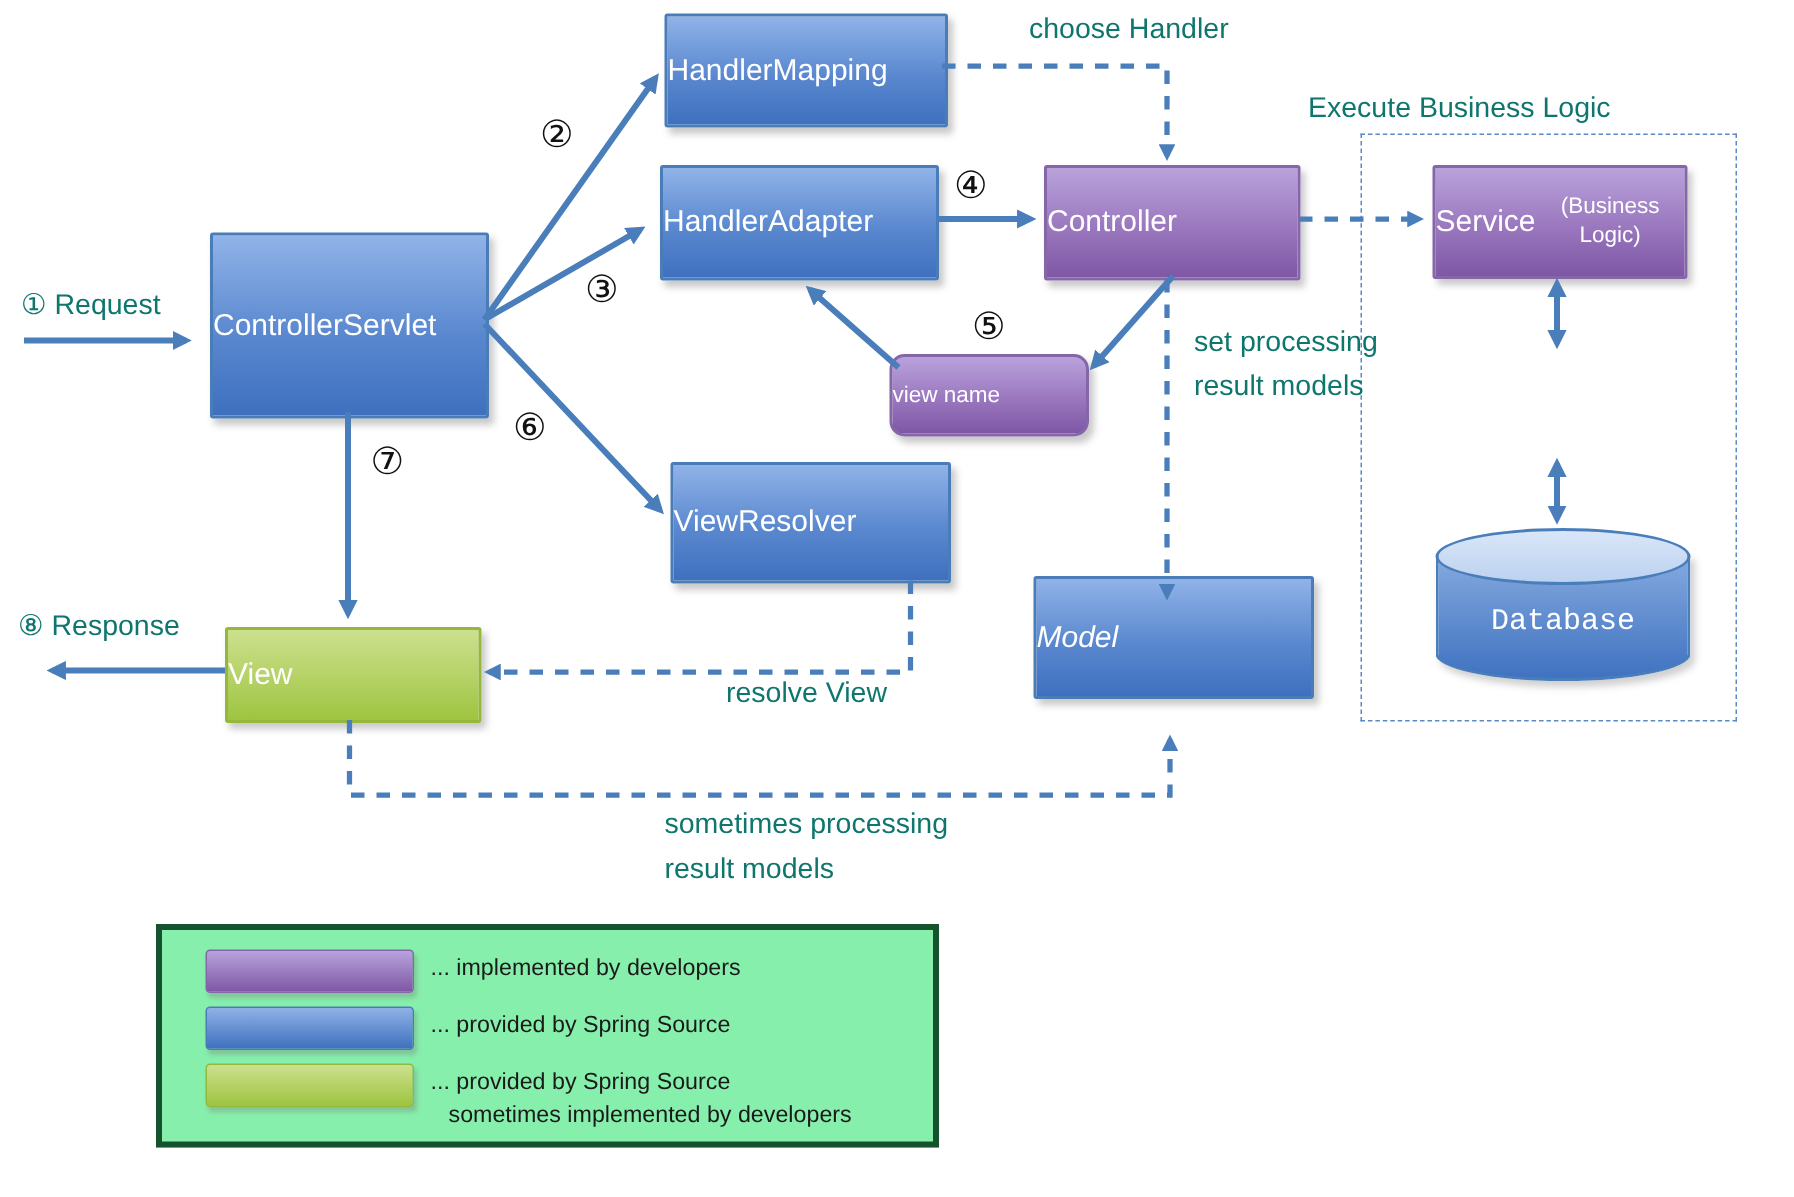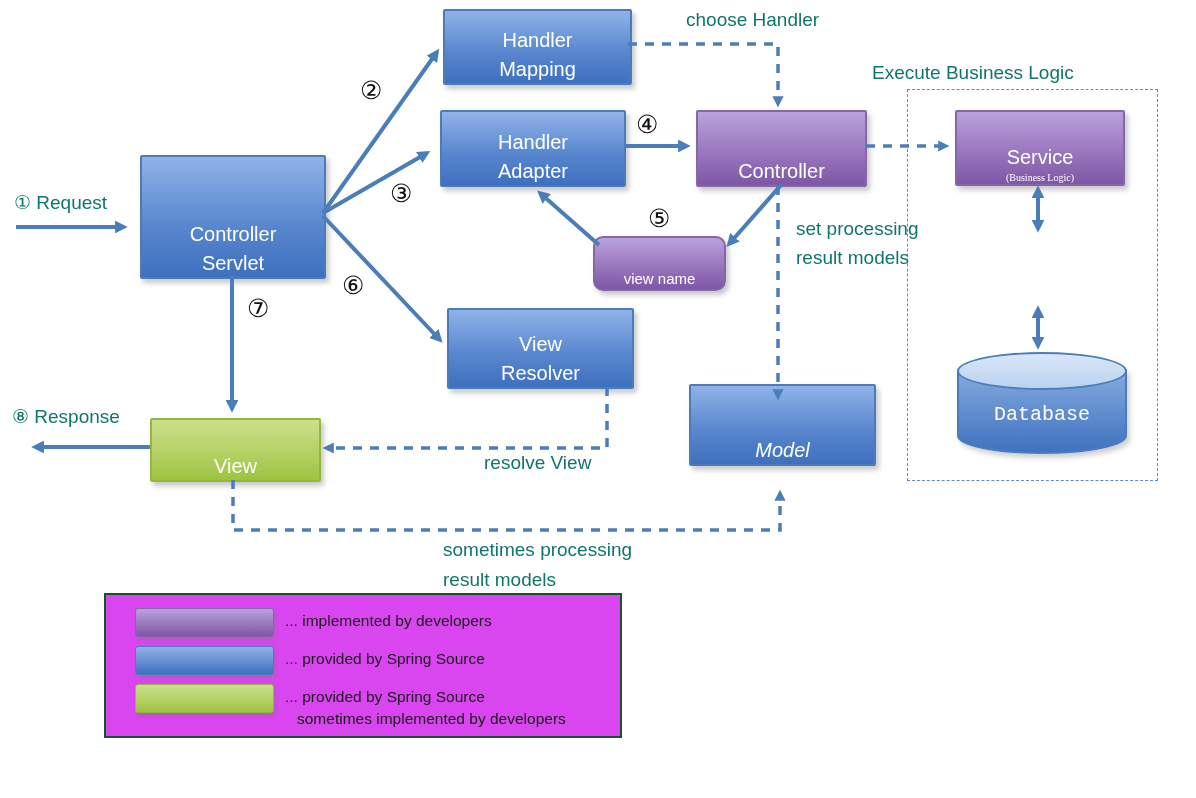--- a/index.html
+++ b/index.html
@@ -1,28 +1,28 @@
 <!DOCTYPE html>
 <html><head>
 <meta charset="utf-8">
 <style>
   html,body { margin:0; padding:0; background:#fff; }
   body { font-family:"Liberation Sans", sans-serif; }
   #canvas { position:relative; width:1196px; height:798px; background:#fff; overflow:hidden; }
 
   
-  .node { position:absolute; display:flex; flex-direction:column; align-items:center;
-          justify-content:flex-end; color:#fff; font-size:20px; line-height:1.42;
+  .node { position:absolute; display:flex; flex-direction:row; align-items:center;
+          justify-content:flex-start; color:#fff; font-size:20px; line-height:1.42;
           text-align:center; border-radius:2px;
           box-shadow:3px 4px 5px rgba(100,100,100,0.35); }
   .blue   { background:linear-gradient(180deg,#90B3E8 0%,#5A88CF 55%,#3E70BF 100%); border:2px solid #4A7CB8; }
   .purple { background:linear-gradient(180deg,#B9A2DC 0%,#9A77BE 55%,#7E57A5 100%); border:2px solid #8566A8; }
   .green  { background:linear-gradient(180deg,#CCE08E 0%,#B4D164 55%,#9EC440 100%); border:2px solid #94B83C; }
   .rounded { border-radius:10px; }
-  .sub { font-size:10px; line-height:1.25;font-family:Liberation Serif, serif; }
+  .sub { font-size:15px; line-height:1.25; }
   .small { font-size:15px; }
 
   
   .cyl { position:absolute; box-shadow:none;font-family:Liberation Mono, monospace; }
   .cyl-top { position:absolute; left:0; top:0; width:166px; height:34px; border-radius:50%;
              background:linear-gradient(180deg,#D9E6F8,#BCD2F0); border:2px solid #4A7EBB; z-index:2; }
   .cyl-body { position:absolute; left:0; top:17px; width:166px; height:83px;
               background:linear-gradient(180deg,#86ABDF,#3F72C1); border:2px solid #4A7EBB; border-top:none;
               border-radius:0 0 84px 84px / 0 0 18px 18px; z-index:1;
               display:flex; align-items:center; justify-content:center;
@@ -30,22 +30,22 @@
   .cyl-label { color:#fff; font-size:20px; margin-top:10px; }
 
   
   .region { position:absolute; border:1px dashed #5B8AC5; background:transparent; }
 
   
   .ann { position:absolute; color:#0f766e; font-size:19px; white-space:nowrap; }
   .step { position:absolute; color:#111; font-size:25px; line-height:1; }
 
   
-  .legend { position:absolute; left:104px; top:593px; width:514px; height:141px;
-            border:2px solid #14532d; background:#d946ef; }
+  .legend { position:absolute; left:104px; top:616px; width:514px; height:141px;
+            border:4px solid #14532d; background:#86efac; }
   .swatch { position:absolute; left:29px; width:137px; height:27px; border-radius:3px;
             box-shadow:2px 3px 3px rgba(120,120,120,0.35); }
   .sw-purple { background:linear-gradient(180deg,#B9A2DC,#7E57A5); border:1px solid #8566A8; }
   .sw-blue   { background:linear-gradient(180deg,#8FB2E6,#3F70BF); border:1px solid #4A7CB8; }
   .sw-green  { background:linear-gradient(180deg,#CCE08E,#9EC440); border:1px solid #94B83C; }
   .leg-label { position:absolute; left:179px; color:#1a1a1a; font-size:15.5px; white-space:nowrap; }
 
   svg.wires { position:absolute; left:0; top:0; z-index:5; pointer-events:none; }
 </style>
 </head>

